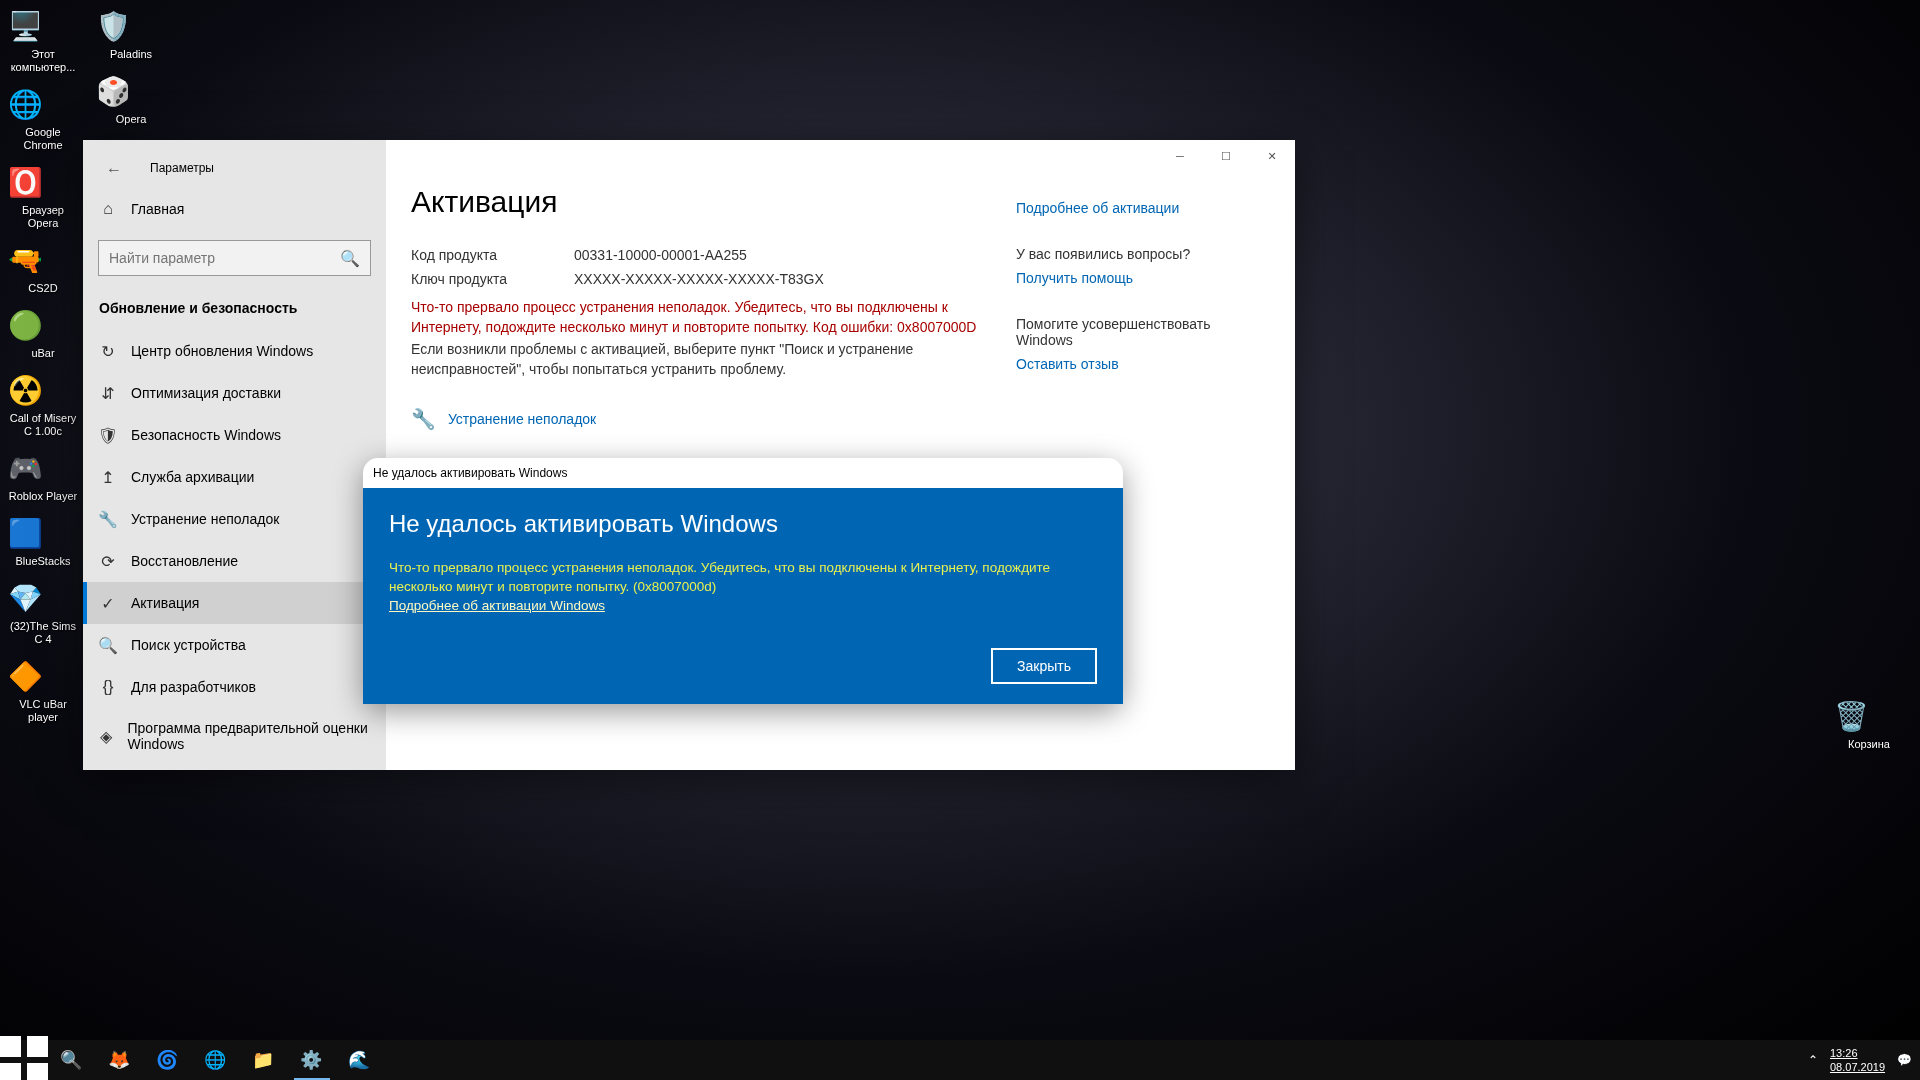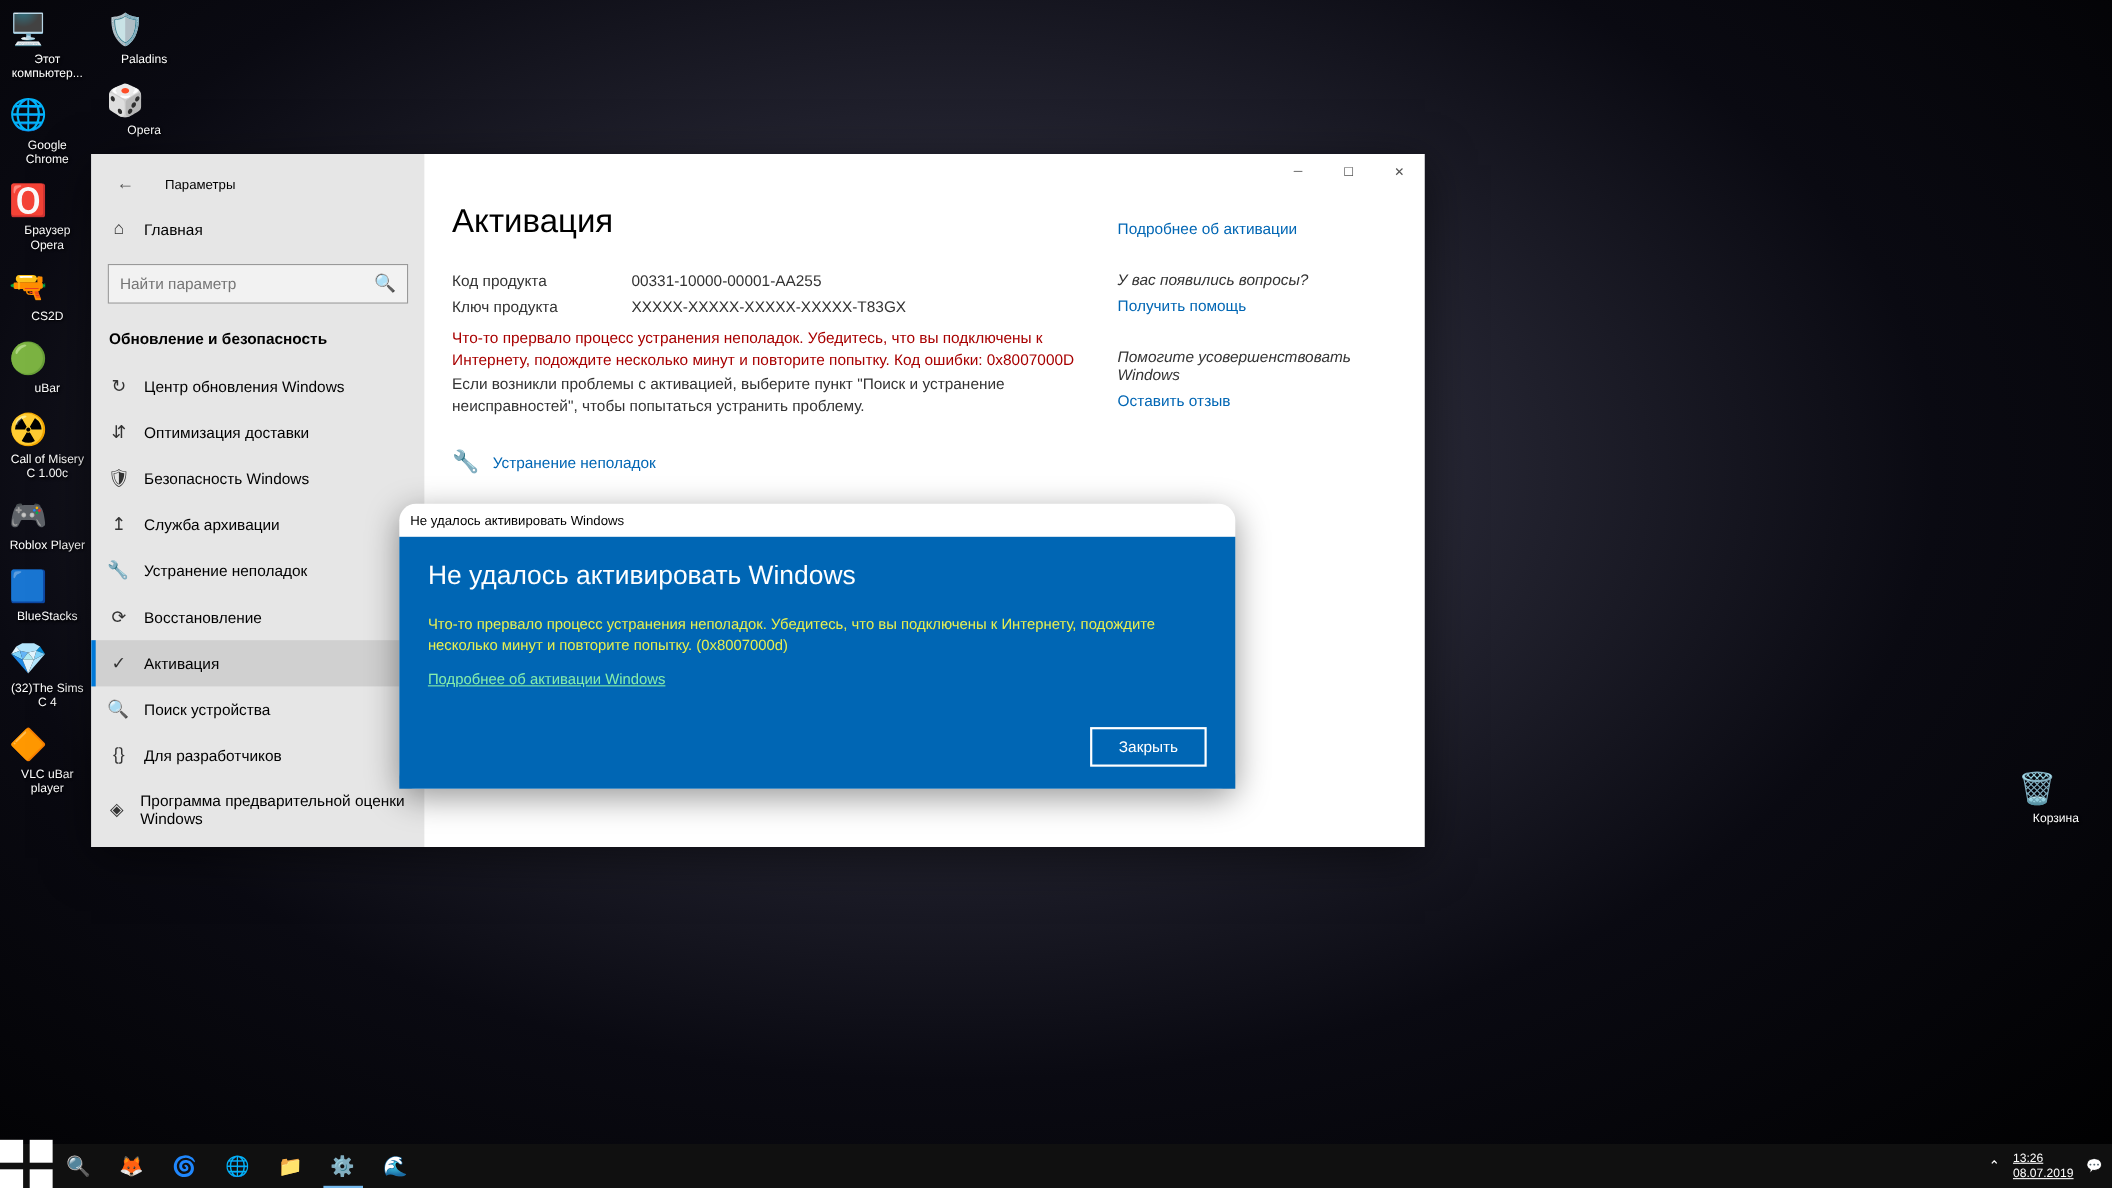--- a/index.html
+++ b/index.html
@@ -39,28 +39,28 @@
 .kv-row { display: flex; font-size: 14px; margin-bottom: 8px; gap: 48px; }
 .kv-row .k { width: 115px; color: #333; }
 .kv-row .v { color: #333; }
 .error-text { color: #a80000; font-size: 14px; margin-top: 10px; line-height: 20px; }
 .help-text { font-size: 14px; margin-top: 2px; line-height: 20px; color: #333; }
 .troubleshoot { display: flex; align-items: center; gap: 12px; margin-top: 28px; color: #0066b4; font-size: 14px; cursor: pointer; }
 .troubleshoot .ticon { font-size: 20px; }
 
 .right-panel { padding: 60px 25px 20px 10px; width: 250px; font-size: 14px; }
 .right-panel a { color: #0066b4; text-decoration: none; display: block; margin-bottom: 30px; cursor: pointer; }
-.right-panel .q { color: #333; margin-bottom: 8px; font-style: italic; }
+.right-panel .q { color: #333; margin-bottom: 8px; }
 
 .dialog-backdrop { position: absolute; left: 363px; top: 458px; width: 760px; background: #fff; box-shadow: 0 8px 30px rgba(0,0,0,0.4); border-radius: 15px; }
 .dialog-title { font-size: 12px; padding: 8px 10px; }
 .dialog-body { background: #0066b4; color: #fff; padding: 22px 26px 20px 26px; }
 .dialog-body h2 { font-weight: 400; font-size: 24px; margin-bottom: 20px; }
 .dialog-body .msg { color: #e8f050; font-size: 13.5px; line-height: 19px; }
-.dialog-body .link { color: #86efac; text-decoration: underline; font-size: 13.5px; cursor: pointer; display: inline-block; margin-top: 14px; }
+.dialog-body .link { color: #fef9c3; text-decoration: underline; font-size: 13.5px; cursor: pointer; display: inline-block; margin-top: 2px; }
 .dialog-actions { display: flex; justify-content: flex-end; margin-top: 34px; }
 .dialog-actions button { background: transparent; border: 2px solid #fff; color: #fff; padding: 8px 24px; font-size: 14px; cursor: pointer; }
 
 .taskbar { position: absolute; left: 0; right: 0; bottom: 0; height: 40px; background: #101010; display: flex; align-items: center; }
 .tb-btn { width: 48px; height: 40px; display: flex; align-items: center; justify-content: center; color: #fff; font-size: 18px; cursor: pointer; position: relative; }
 .tb-btn.active::after { content:""; position:absolute; bottom:0; left:6px; right:6px; height:2px; background:#76b9ed; }
 .tb-spacer { flex: 1; }
 .tray { display: flex; align-items: center; color: #fff; font-size: 12px; padding-right: 8px; gap: 12px; }
 .tray .time { text-align: left; line-height: 14px; font-size: 11px; text-decoration: underline; }
 </style>

